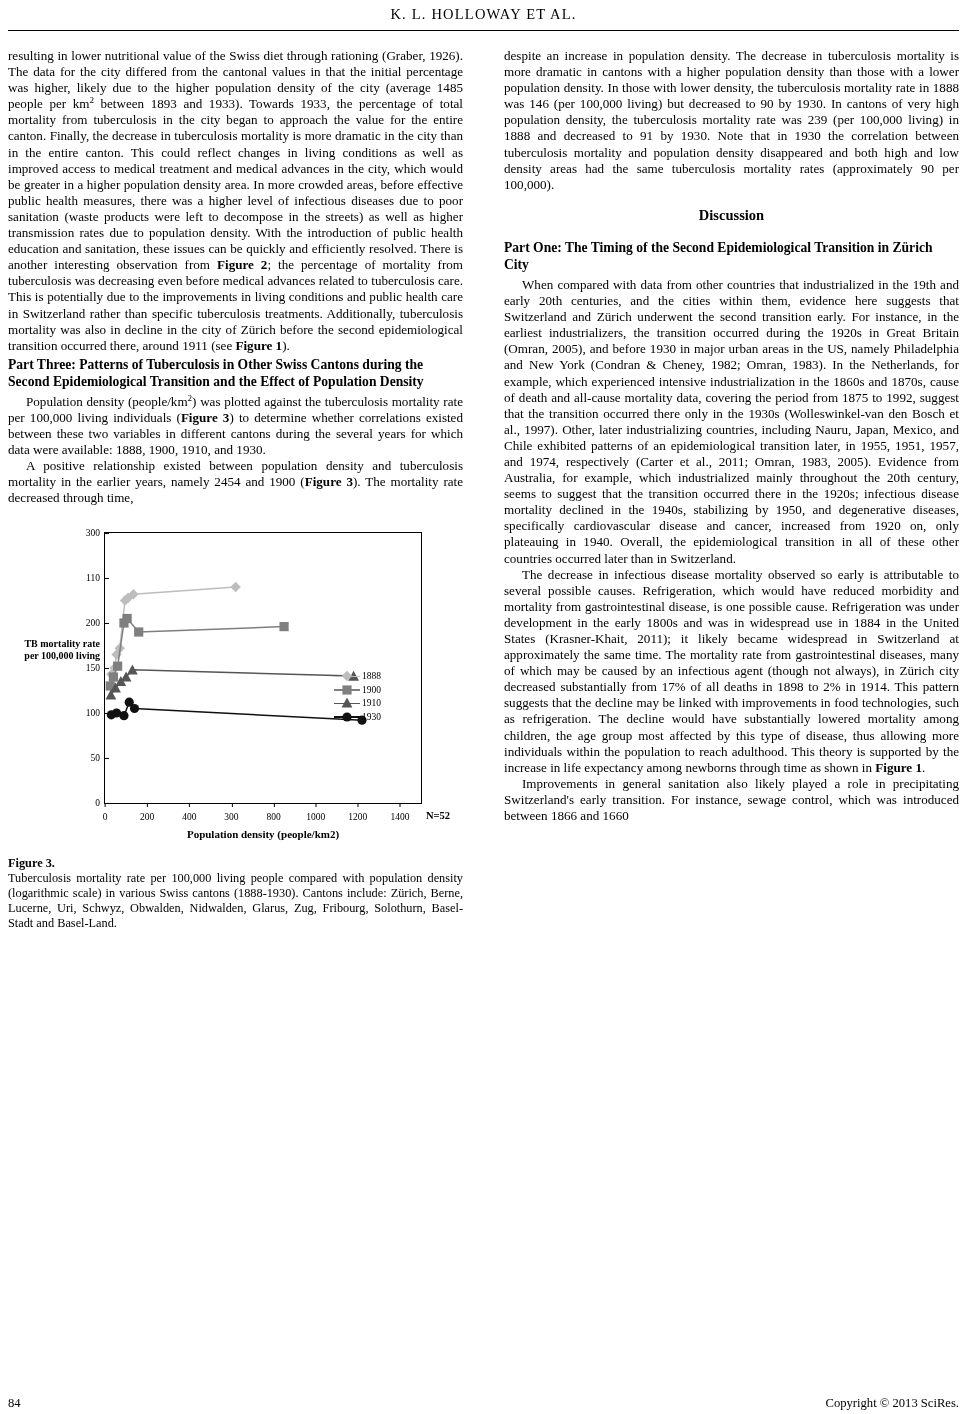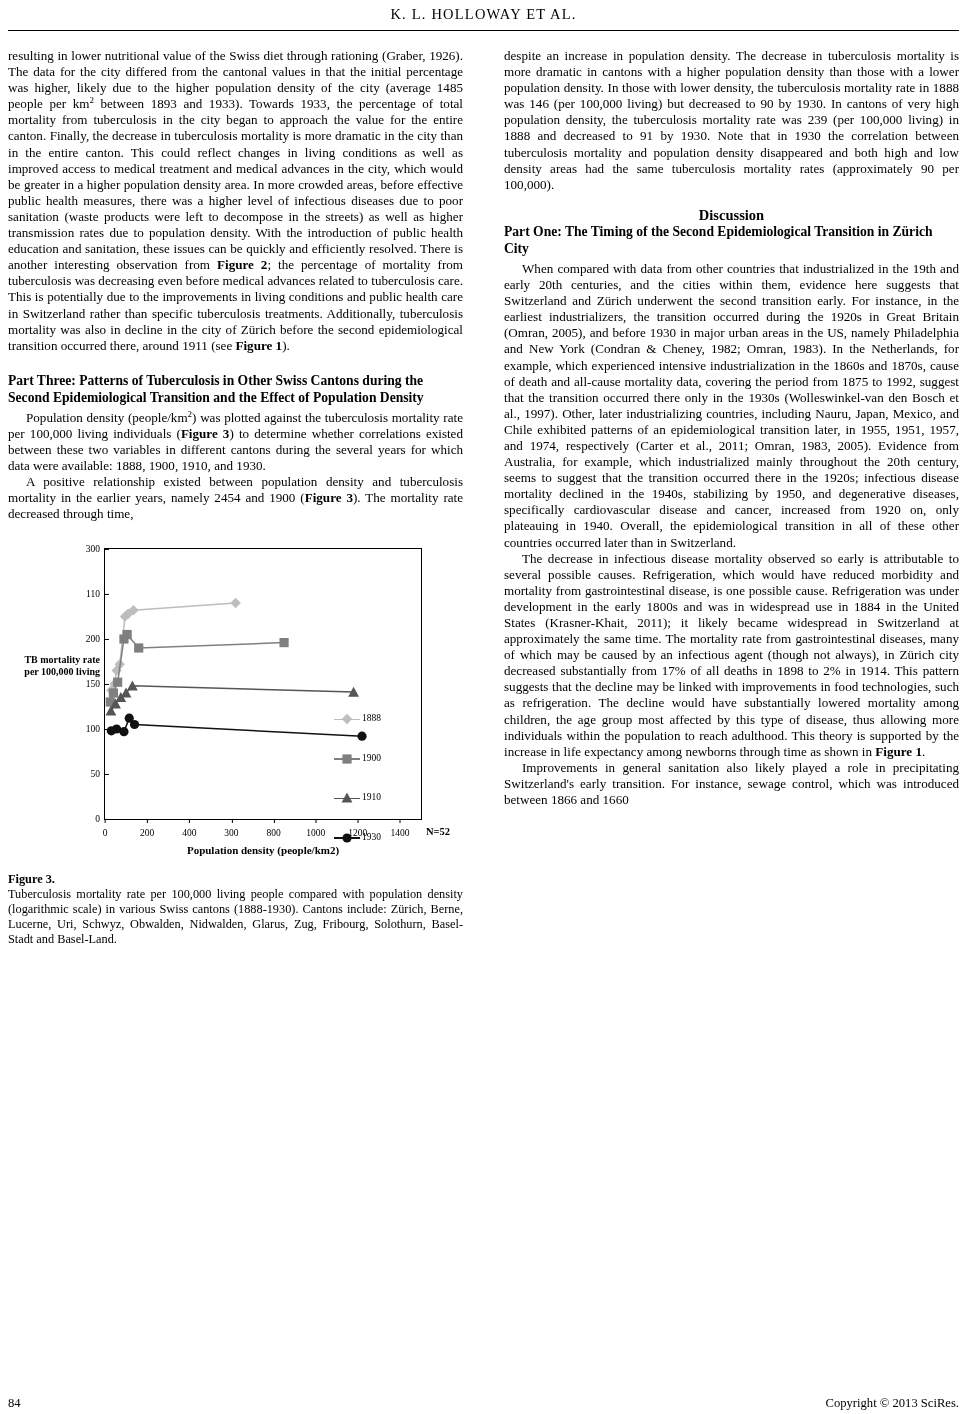--- a/index.html
+++ b/index.html
@@ -67,31 +67,31 @@
     -webkit-hyphens: auto;
   }
   p.indent { text-indent: 18px; }
   .b { font-weight: bold; }
   sup { font-size: 9px; vertical-align: super; line-height: 0; }
 
   h2.section {
     text-align: center;
     font-size: 14.5px;
     font-weight: bold;
-    margin: 14px 0 0 0;
+    margin: 14px 0 16px 0;
   }
   h3.subsection {
     font-size: 13.6px;
     font-weight: bold;
     margin: 0 0 4px 0;
     text-align: left;
     line-height: 17px;
   }
   h3.subsection.spaced {
-    margin-top: 18px;
+    margin-top: 2px;
   }
 
   
   .figure-wrap {
     margin-top: 14px;
     width: 455px;
   }
   .chart {
     position: relative;
     width: 455px;
@@ -169,21 +169,21 @@
     font-size: 10.5px;
     font-weight: bold;
   }
   .legend {
     position: absolute;
     left: 326px;
     top: 150px;
     font-size: 9.5px;
     line-height: 13.5px;
   }
-  .legend .row { display: flex; align-items: center; height: 13.5px; margin-top: 26px; }
+  .legend .row { display: flex; align-items: flex-start; height: 13.5px; }
   .legend .swatch { width: 26px; height: 12px; position: relative; margin-right: 2px; }
   .legend .swatch .ln { position: absolute; left:0; top: 5.5px; width: 26px; height: 1.4px; }
   .legend .lbl { }
 
   .figcaption {
     width: 455px;
     font-size: 12.3px;
     line-height: 15px;
     text-align: justify;
     margin-top: 6px;

